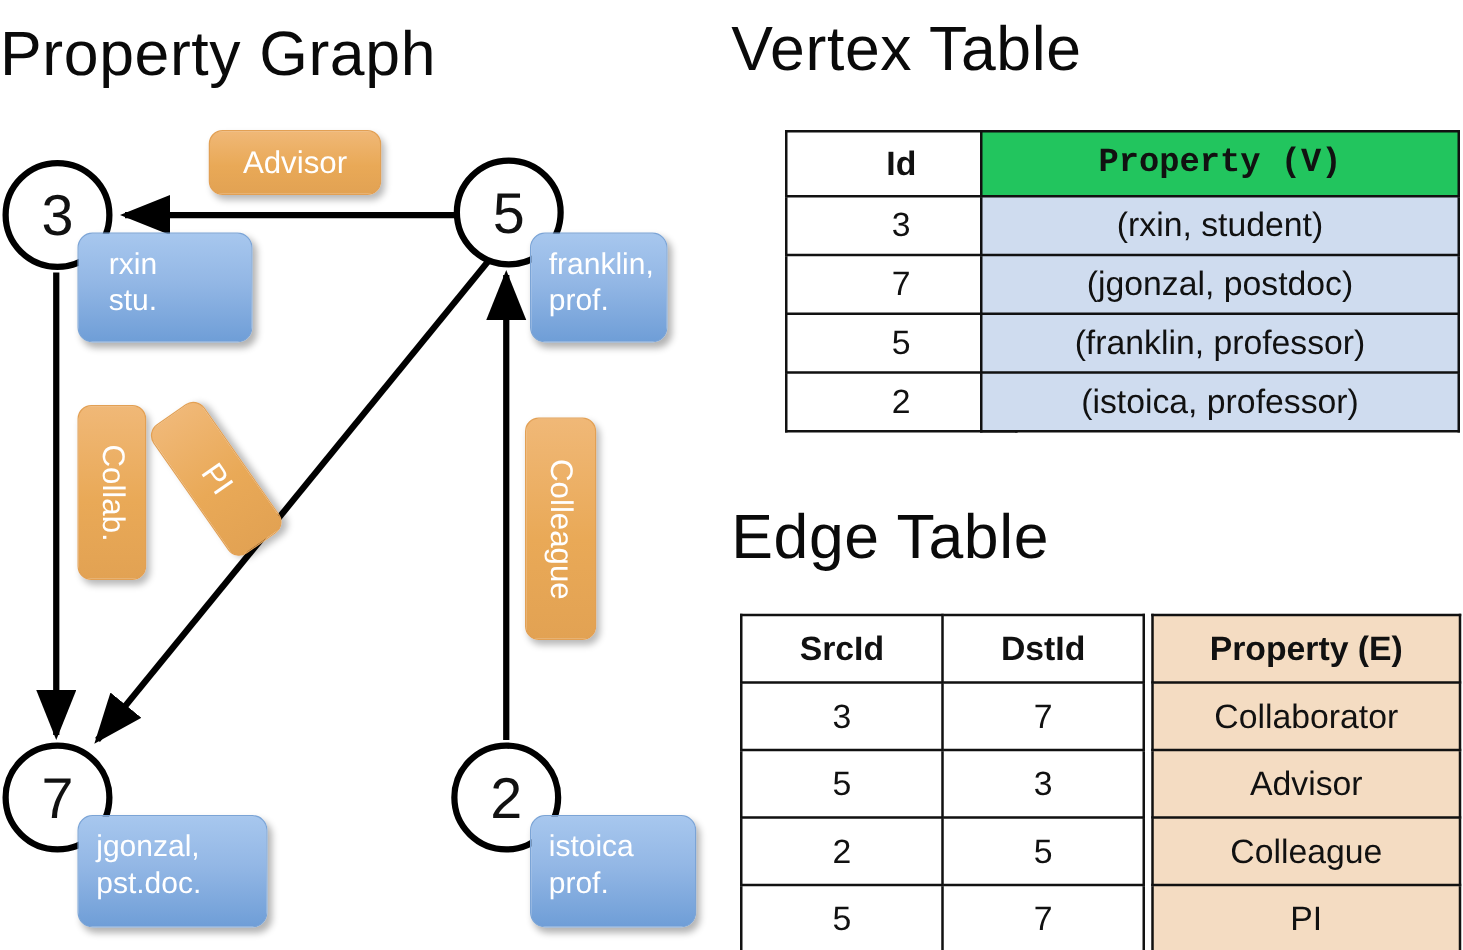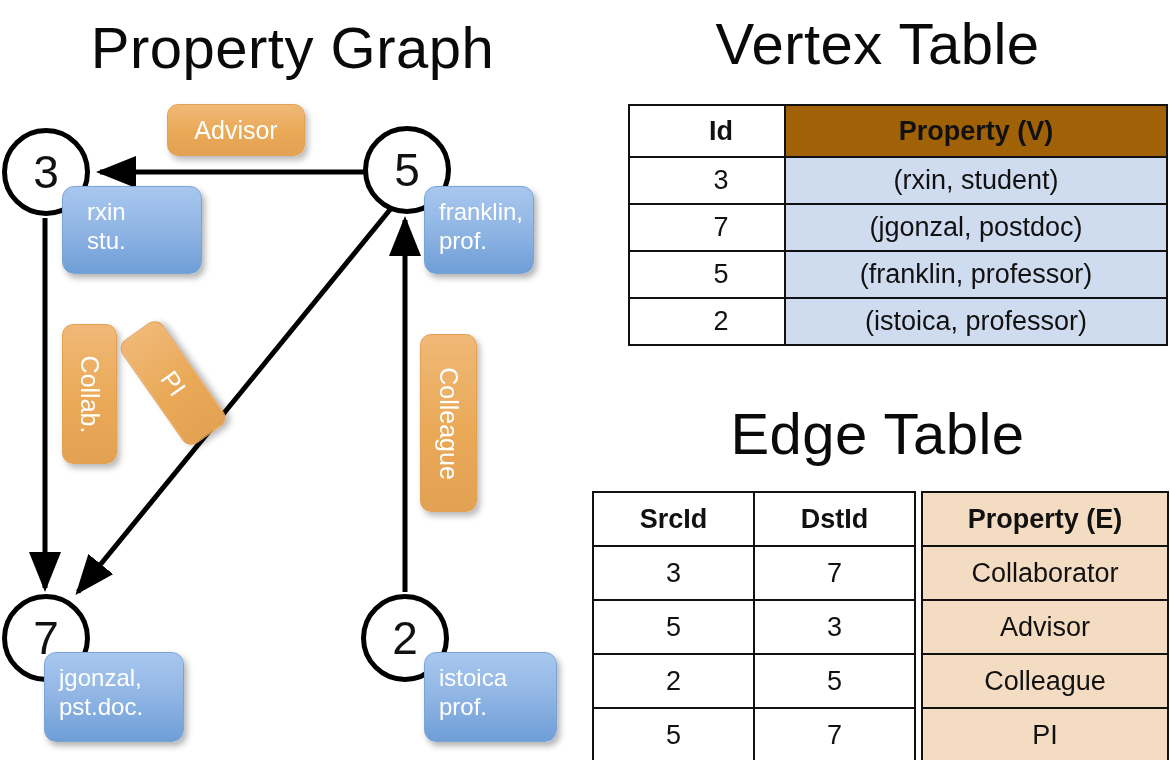--- a/index.html
+++ b/index.html
@@ -14,25 +14,24 @@
     overflow: hidden;
     font-family: "Liberation Sans", sans-serif;
     color: #000;
   }
 
   
   .title {
     position: absolute;
     font-family: "Liberation Sans", sans-serif;
     font-weight: 300;
-    font-size: 58px;
+    font-size: 50px;
     letter-spacing: 0.5px;
     color: #0a0a0a;
     white-space: nowrap;
-    text-align: center;
   }
   #title-property-graph { left: 0px;   top: 14px;  width: 585px; }
   #title-vertex-table   { left: 585px; top: 10px;  width: 585px; }
   #title-edge-table     { left: 585px; top: 400px; width: 585px; }
 
   
   #graph-panel {
     position: absolute;
     left: 0; top: 0;
     width: 585px; height: 760px;
@@ -75,21 +74,21 @@
     color: #ffffff;
     font-size: 24px;
     line-height: 1.22;
     padding: 10px 14px;
     box-sizing: border-box;
     font-weight: 300;
     font-family: "Liberation Sans", sans-serif;
   }
   #prop-3 { left: 62px;  top: 186px; width: 140px; height: 88px; padding-left: 24px; }
   #prop-5 { left: 424px; top: 186px; width: 110px; height: 88px; }
-  #prop-7 { left: 44px;  top: 652px; width: 140px; height: 90px; }
+  #prop-7 { left: 62px;  top: 652px; width: 152px; height: 90px; }
   #prop-2 { left: 424px; top: 652px; width: 133px; height: 90px; }
 
   
   .echip {
     position: absolute;
     border-radius: 11px;
     background: linear-gradient(to bottom, #f0b877 0%, #e9a957 55%, #e2a253 100%);
     border: 1px solid #e2a054;
     box-shadow: 3px 4px 6px rgba(0,0,0,0.28);
     color: #ffffff;
@@ -136,21 +135,21 @@
     font-weight: bold;
     font-size: 27px;
     height: 52px;
   }
   .tbl td.hdr-plain, .tbl th.hdr-plain { background: #ffffff; }
 
   
   #vertex-id-tbl   { left: 628px; top: 104px; width: 186px; }
   #vertex-prop-tbl { left: 784px; top: 104px; width: 384px; }
   #vertex-prop-tbl th, #vertex-prop-tbl td { background: #cfdcef; }
-  #vertex-prop-tbl th { background: #a16207; }
+  #vertex-prop-tbl th { background: #22c55e; font-family: Liberation Mono, monospace; }
 
   
   #edge-src-tbl  { left: 592px; top: 491px; width: 324px; }
   #edge-prop-tbl { left: 921px; top: 491px; width: 248px; }
   #edge-prop-tbl th, #edge-prop-tbl td { background: #f4dcc2; }
 
   #edge-src-tbl td, #edge-src-tbl th { width: 50%; }
   #edge-src-tbl th, #edge-src-tbl td,
   #edge-prop-tbl th, #edge-prop-tbl td { height: 54px; }
   #edge-src-tbl th, #edge-prop-tbl th { height: 54px; }

